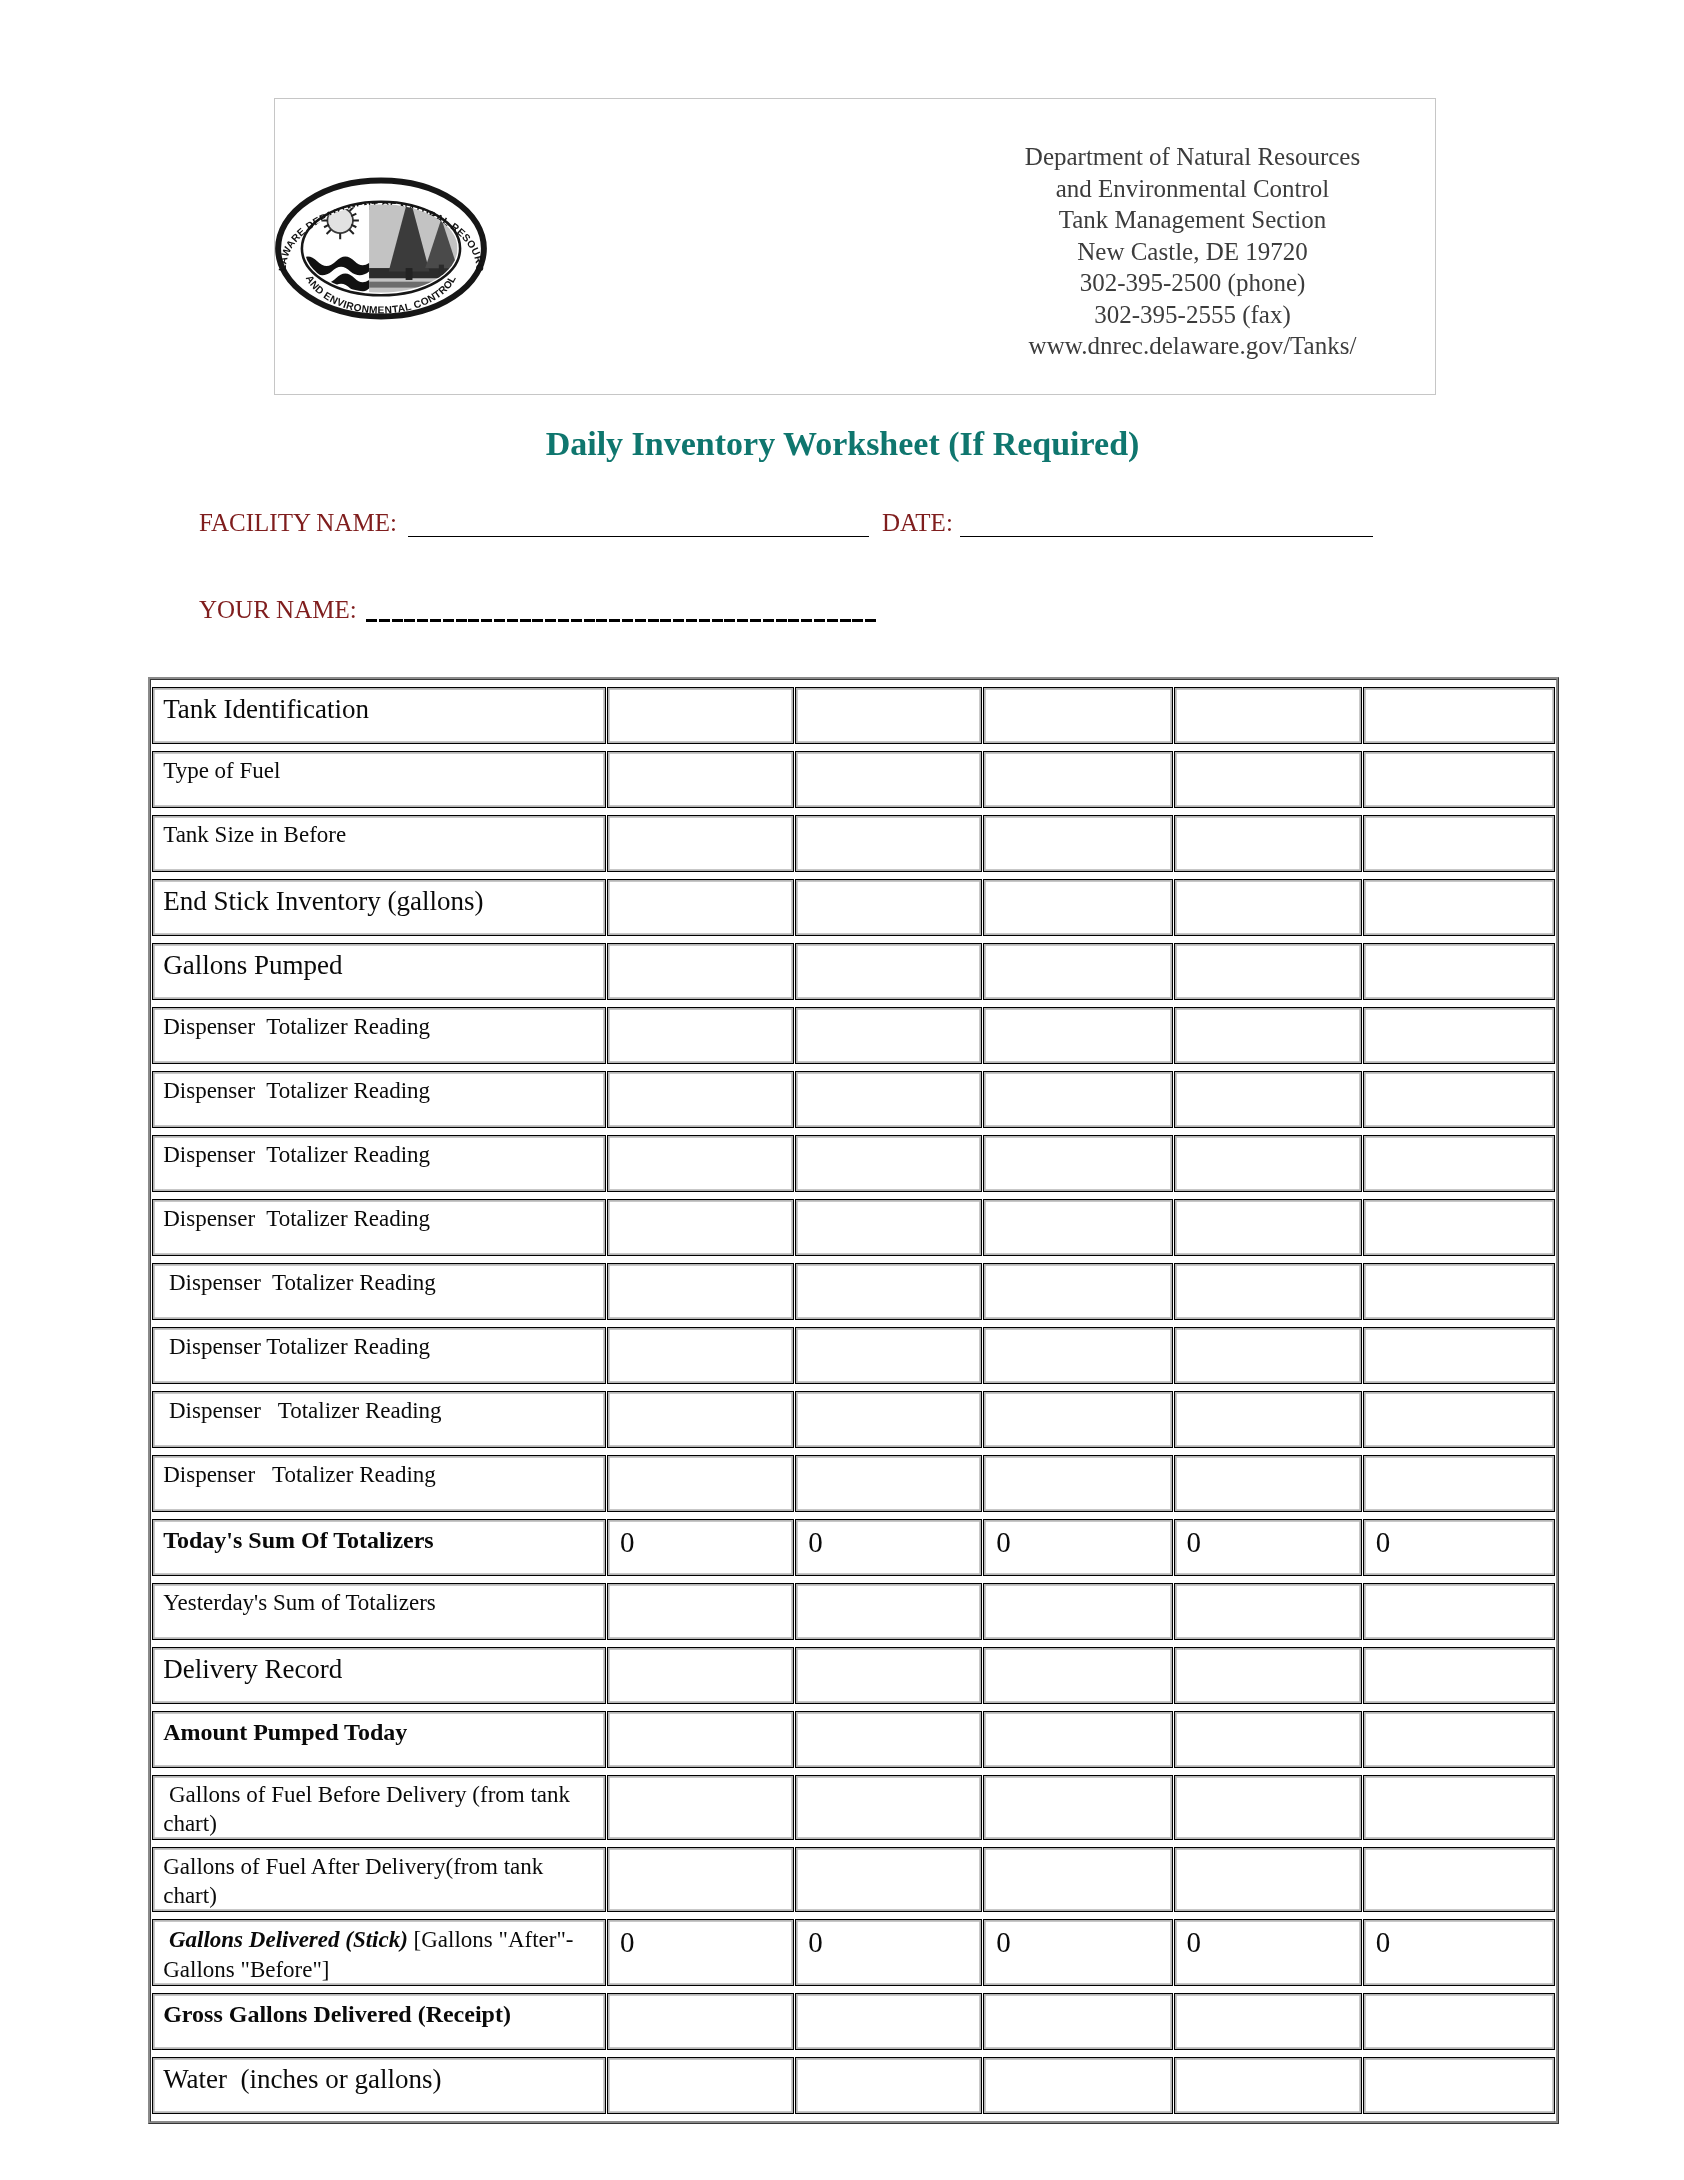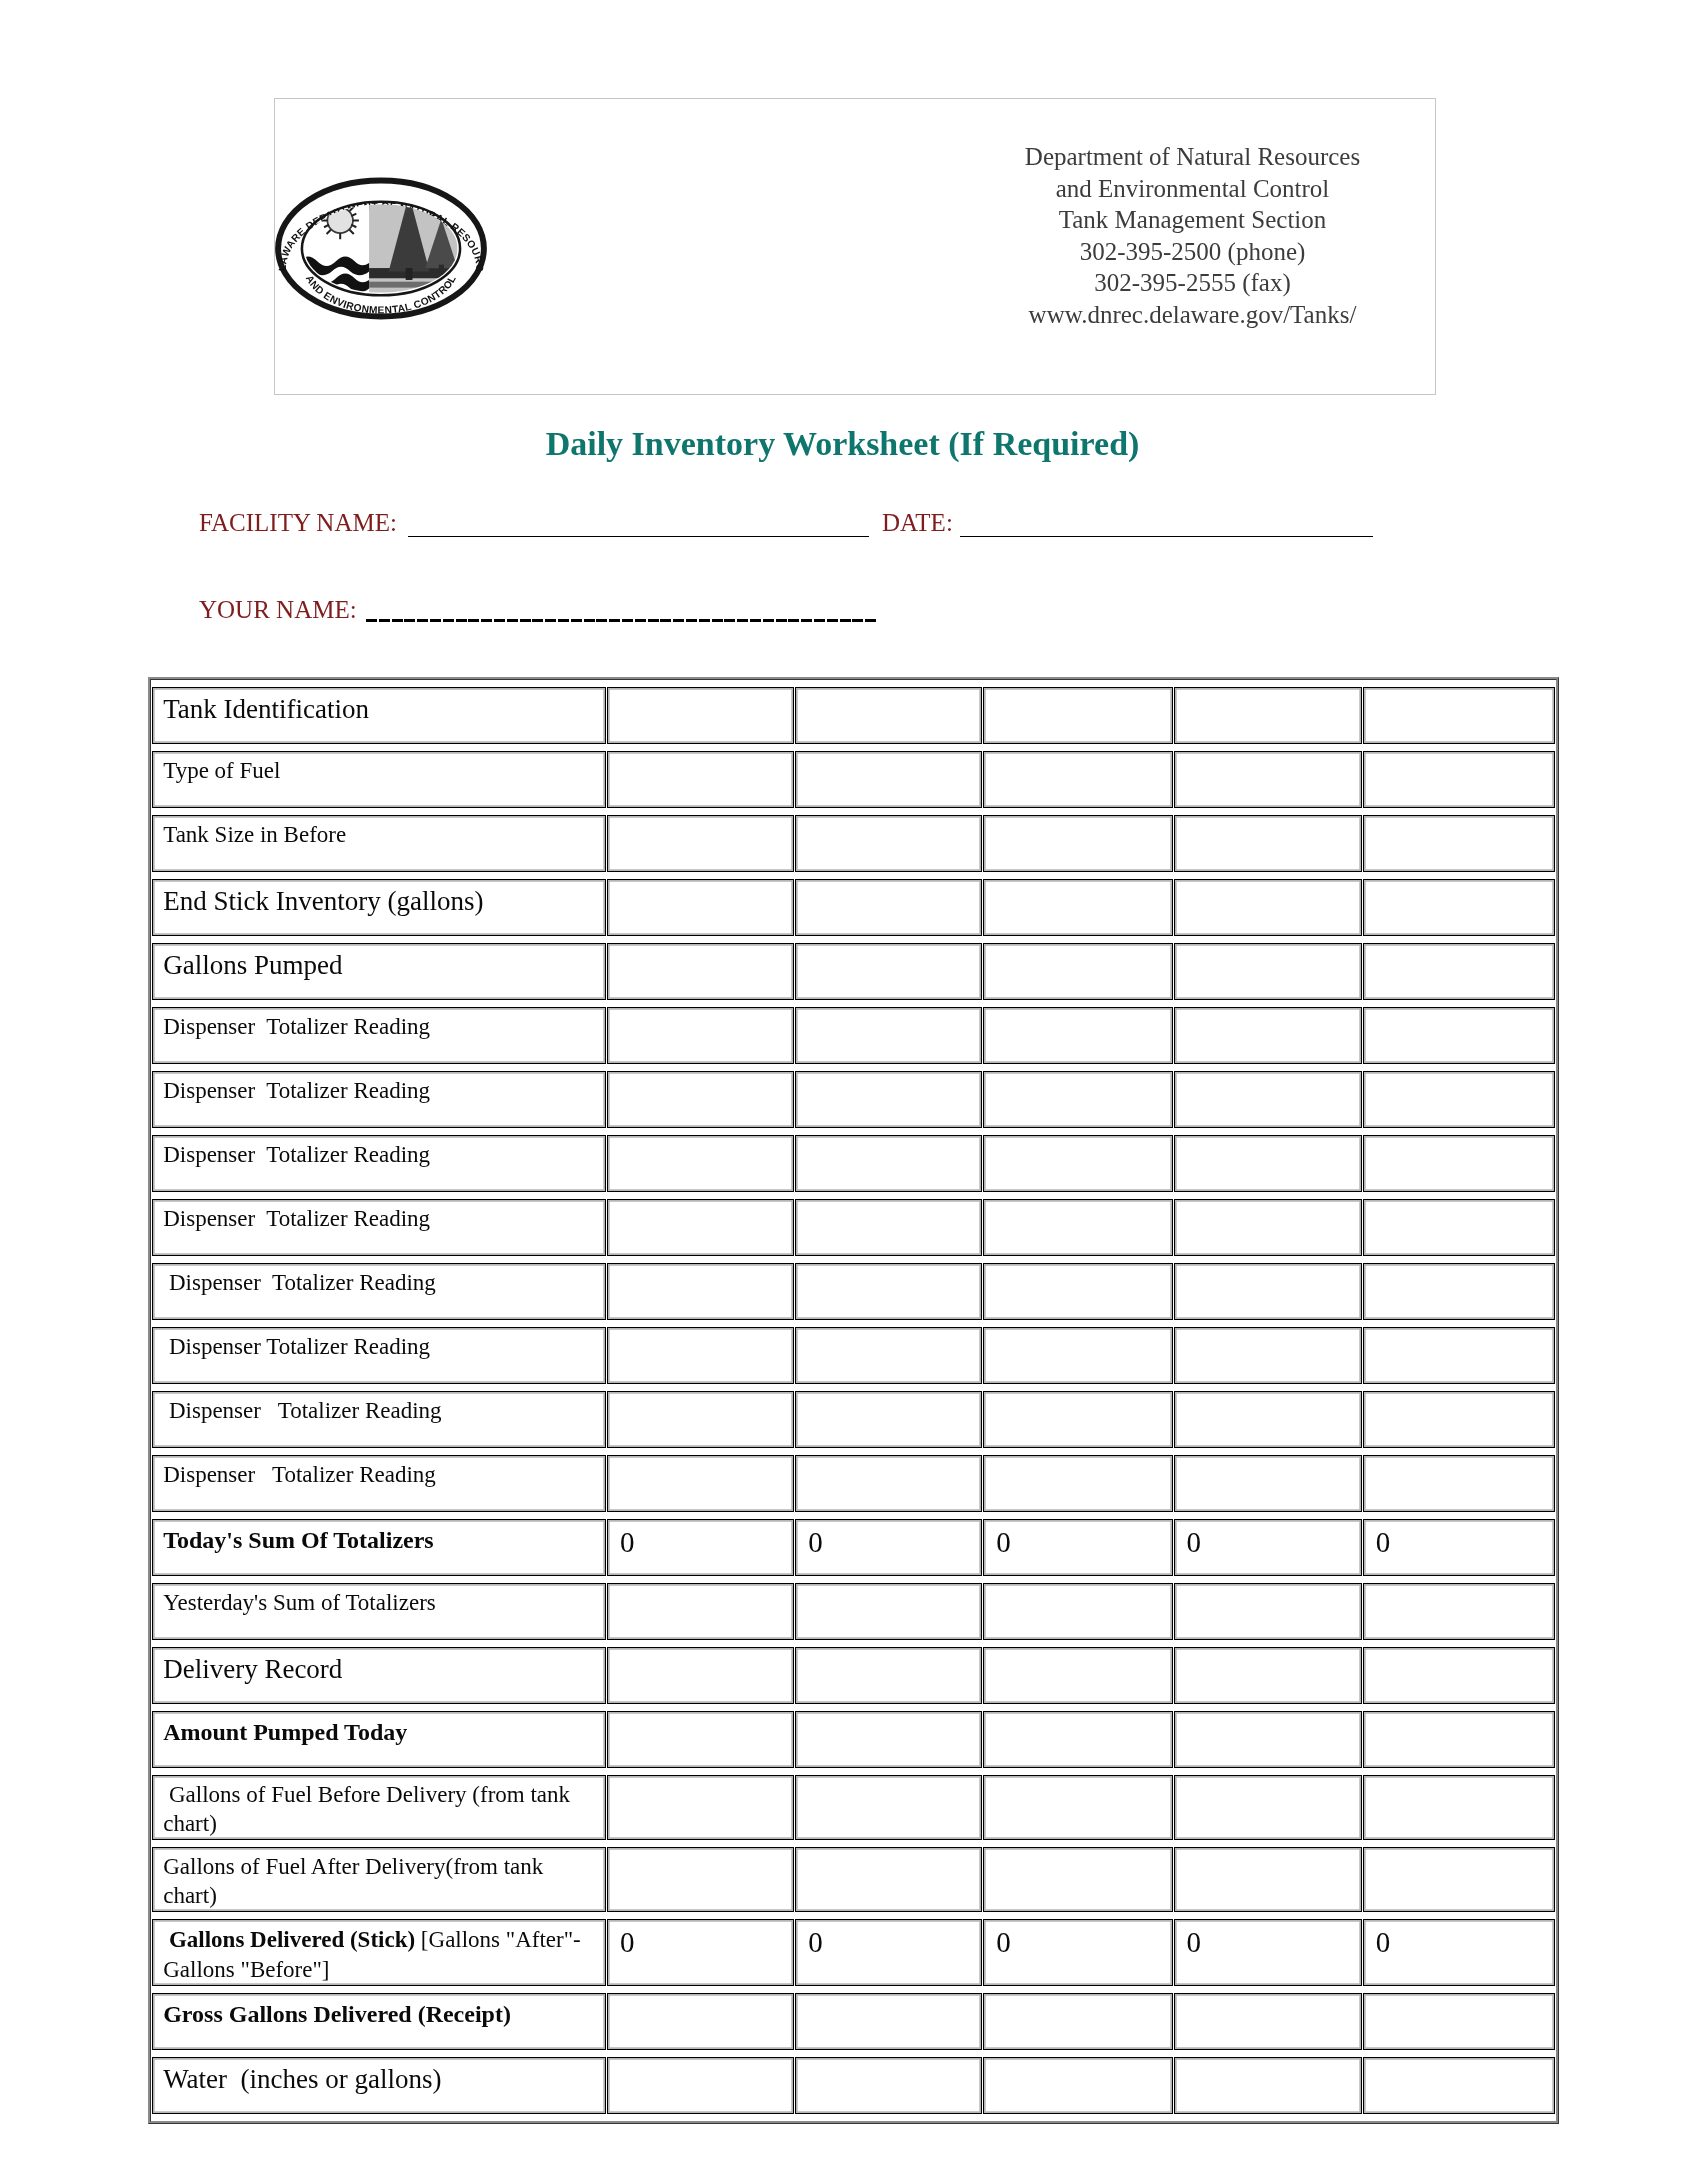--- a/index.html
+++ b/index.html
@@ -78,21 +78,21 @@
   }
   tr.s td { height: 57px; }
   tr.d td { height: 65px; }
   td.lbl { padding: 5.1px 5.1px 0 10.2px; }
   td.val { padding: 6.8px 3.4px 0 12px; }
   td.val .t { font-size: 29px; line-height: 1.05; }
   .t, .b, .r { white-space: pre-wrap; }
   .lg .t { font-size: 27px; line-height: 1.2; }
   .sm .t { font-size: 23px; line-height: 1.25; }
   .bd .t { font-size: 24px; font-weight: bold; line-height: 1.25; }
-  .mx .b { font-size: 23px; font-weight: bold; line-height: 1.3; }
+  .mx .b { font-size: 23px; font-weight: bold; line-height: 1.3; font-style: italic; }
   .mx .r { font-size: 23px; line-height: 1.3; }
   .seal-ring-text { font-family: "Liberation Sans", "DejaVu Sans", sans-serif; font-weight: bold; }
 </style>
 </head>
 <body>
 
 <div class="page">
 
   <div class="header-frame"></div>
 
@@ -149,20 +149,21 @@
         <polygon points="198,50 179,108 217,108" fill="#4a4a4a"></polygon>
         <rect x="195" y="104" width="6" height="12" fill="#2a2a2a"></rect>
       </g>
     </g>
   </svg>
 
   <div class="agency">
     <div>Department of Natural Resources</div>
     <div>and Environmental Control</div>
     <div>Tank Management Section</div>
+    <div>New Castle, DE  19720</div>
     <div>302-395-2500 (phone)</div>
     <div>302-395-2555 (fax)</div>
     <div>www.dnrec.delaware.gov/Tanks/</div>
   </div>
 
   <div class="page-title">Daily Inventory Worksheet (If Required)</div>
 
   <div class="form-label" style="left:199px; top:509px;">FACILITY NAME:</div>
   <div class="write-line" style="left:408px; top:536px; width:461px;"></div>
   <div class="form-label" style="left:882px; top:509px;">DATE:</div>

